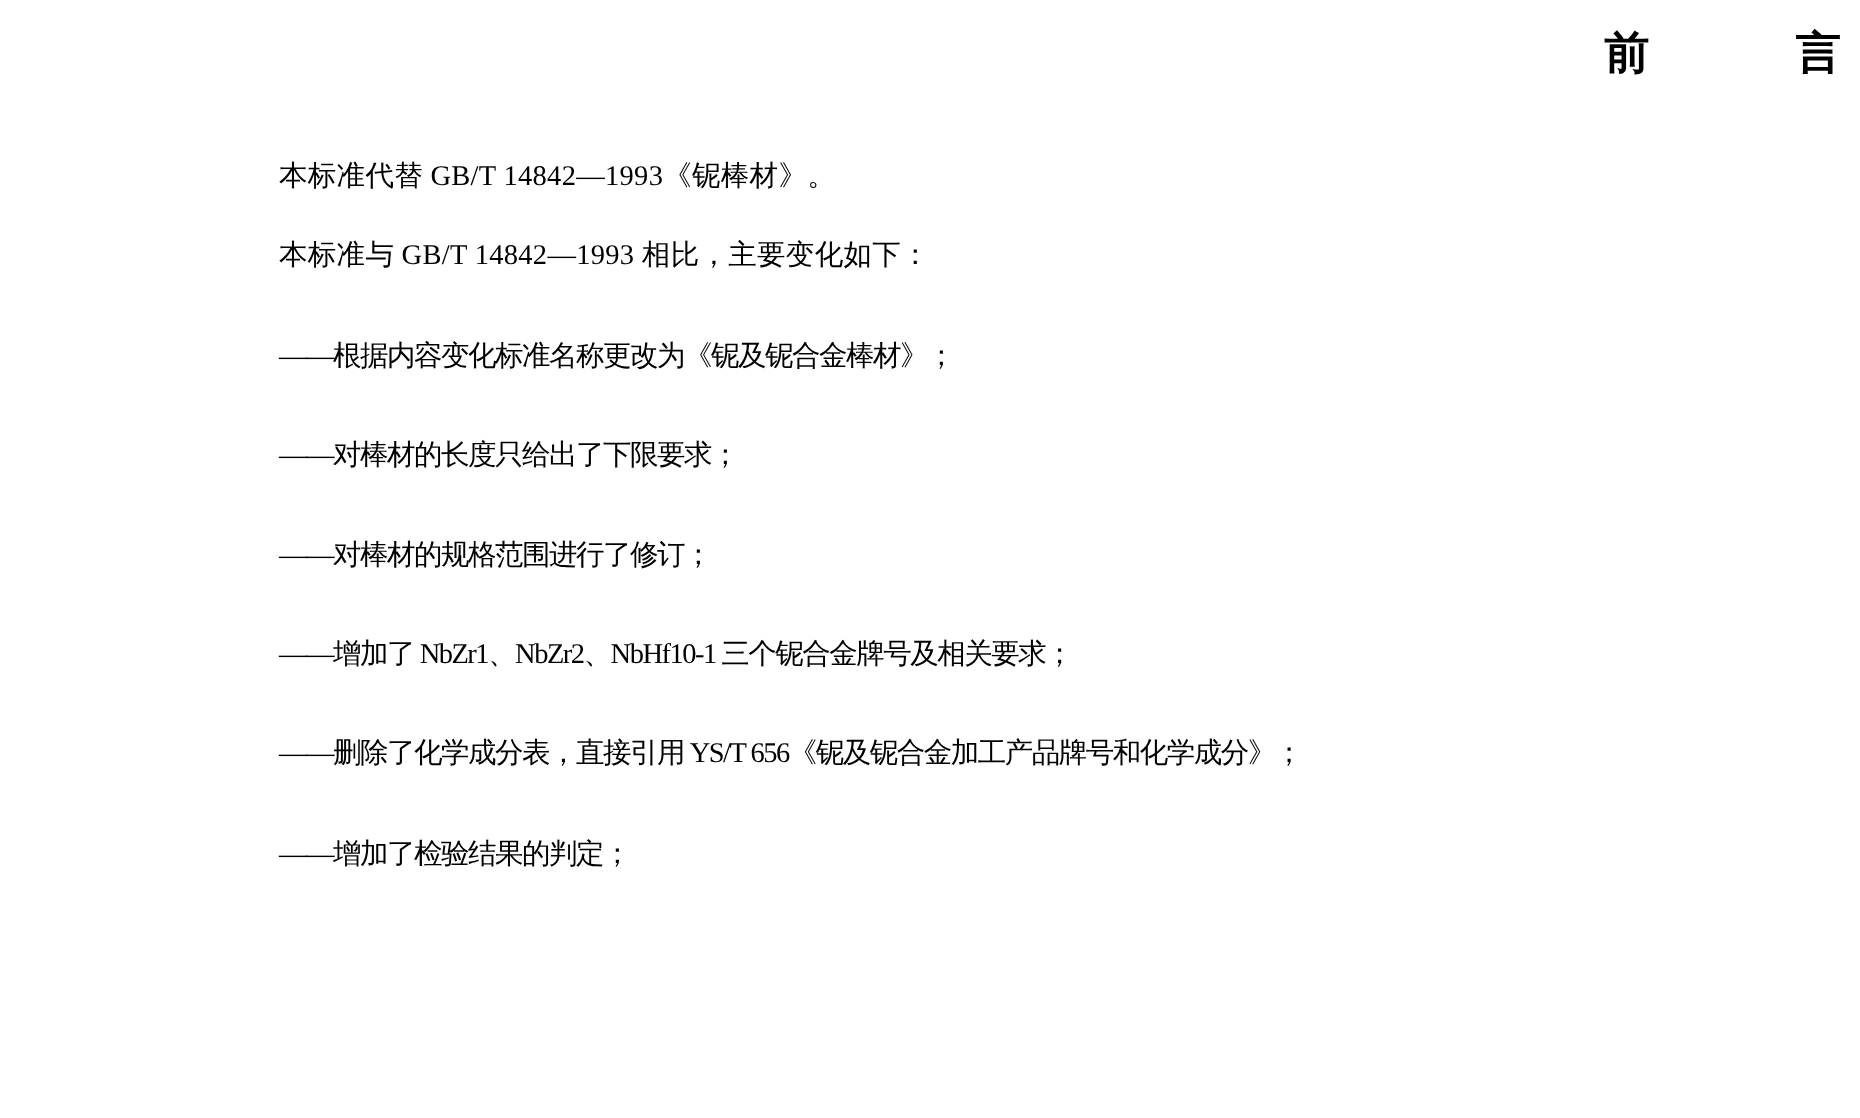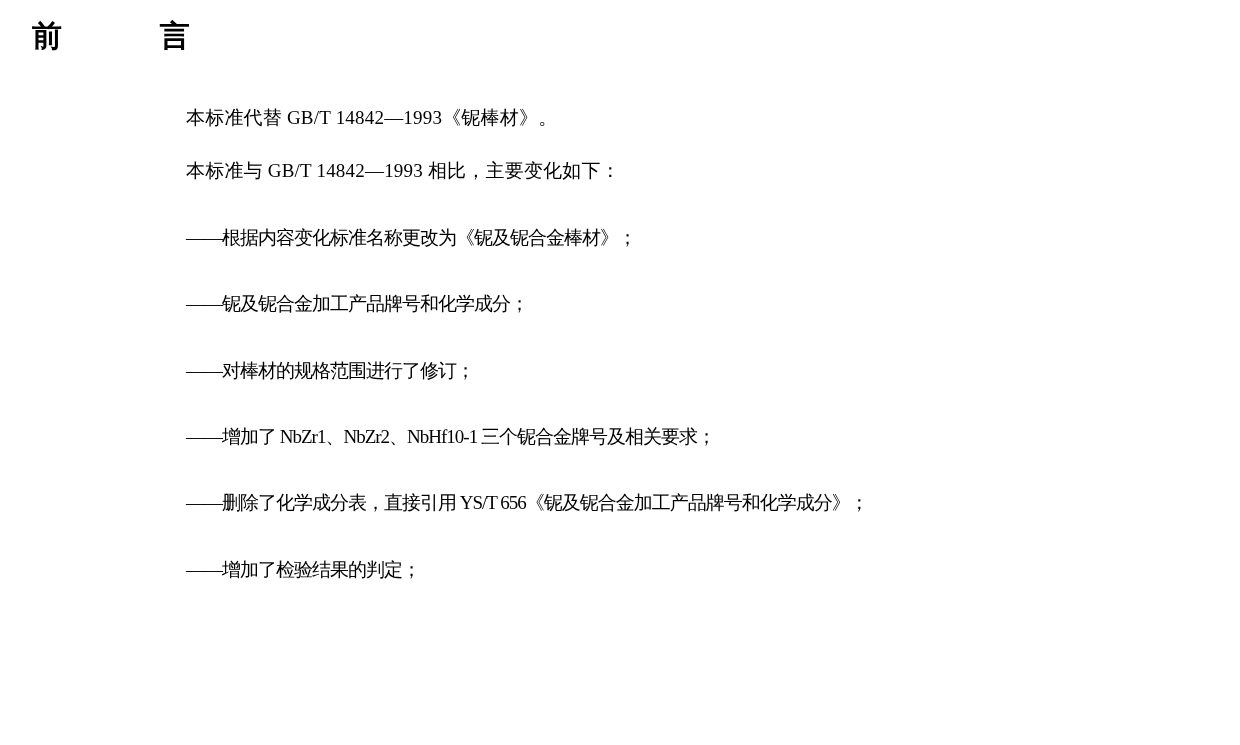--- a/index.html
+++ b/index.html
@@ -16,21 +16,21 @@
     position: relative;
     overflow: hidden;
   }
   .page {
     width: 1240px;
     height: 745px;
     position: relative;
     box-sizing: border-box;
   }
   .doc-title {
-    text-align: left;
+    text-align: right;
     font-family: "Liberation Sans", "DejaVu Sans", sans-serif;
     font-weight: bold;
     font-size: 30px;
     letter-spacing: 0.42em;
     padding-top: 16px;
     padding-left: 32px;
     margin: 0;
     line-height: 1.3;
   }
   .body-block {
@@ -53,21 +53,21 @@
 <body>
 
 <div class="page">
 
   <h1 class="doc-title">前　　言</h1>
 
   <div class="body-block">
     <p class="para">本标准代替 GB/T 14842—1993《铌棒材》。</p>
     <p class="para">本标准与 GB/T 14842—1993 相比，主要变化如下：</p>
     <p class="para dash">——根据内容变化标准名称更改为《铌及铌合金棒材》；</p>
-    <p class="para dash">——铌及铌合金加工产品牌号和化学成分；</p>
+    <p class="para dash">——对棒材的长度只给出了下限要求；</p>
     <p class="para dash">——对棒材的规格范围进行了修订；</p>
     <p class="para dash">——增加了 NbZr1、NbZr2、NbHf10-1 三个铌合金牌号及相关要求；</p>
     <p class="para dash">——删除了化学成分表，直接引用 YS/T 656《铌及铌合金加工产品牌号和化学成分》；</p>
     <p class="para dash">——增加了检验结果的判定；</p>
 
   </div>
 
 </div>
 
 </body></html>

